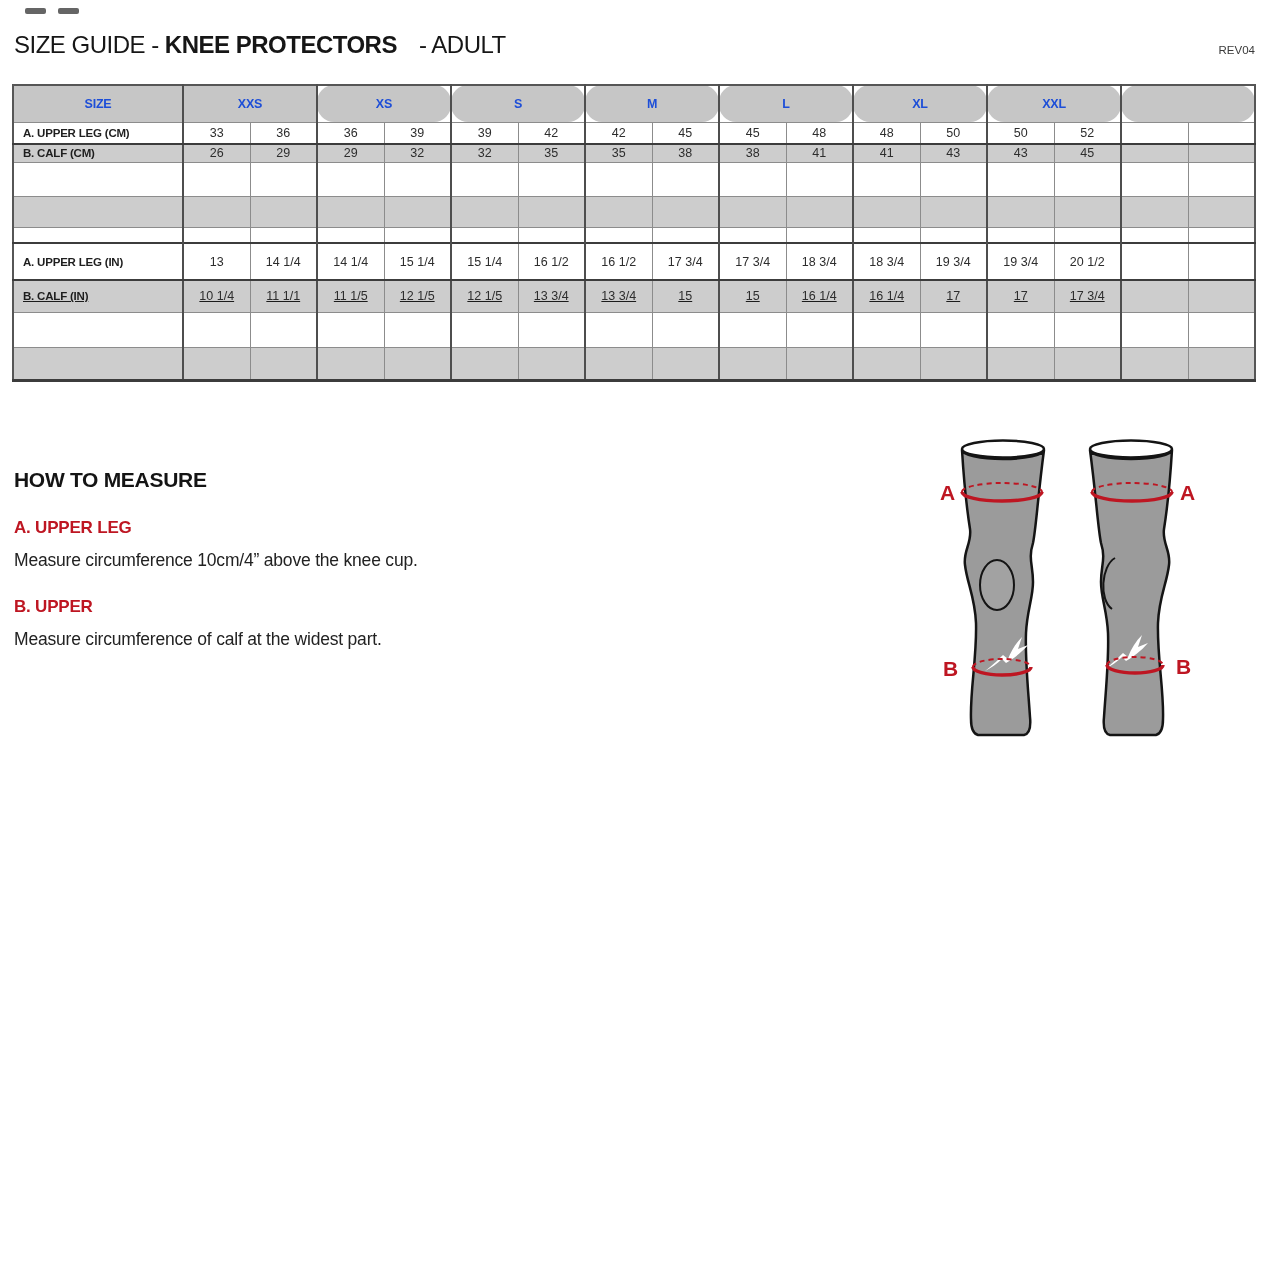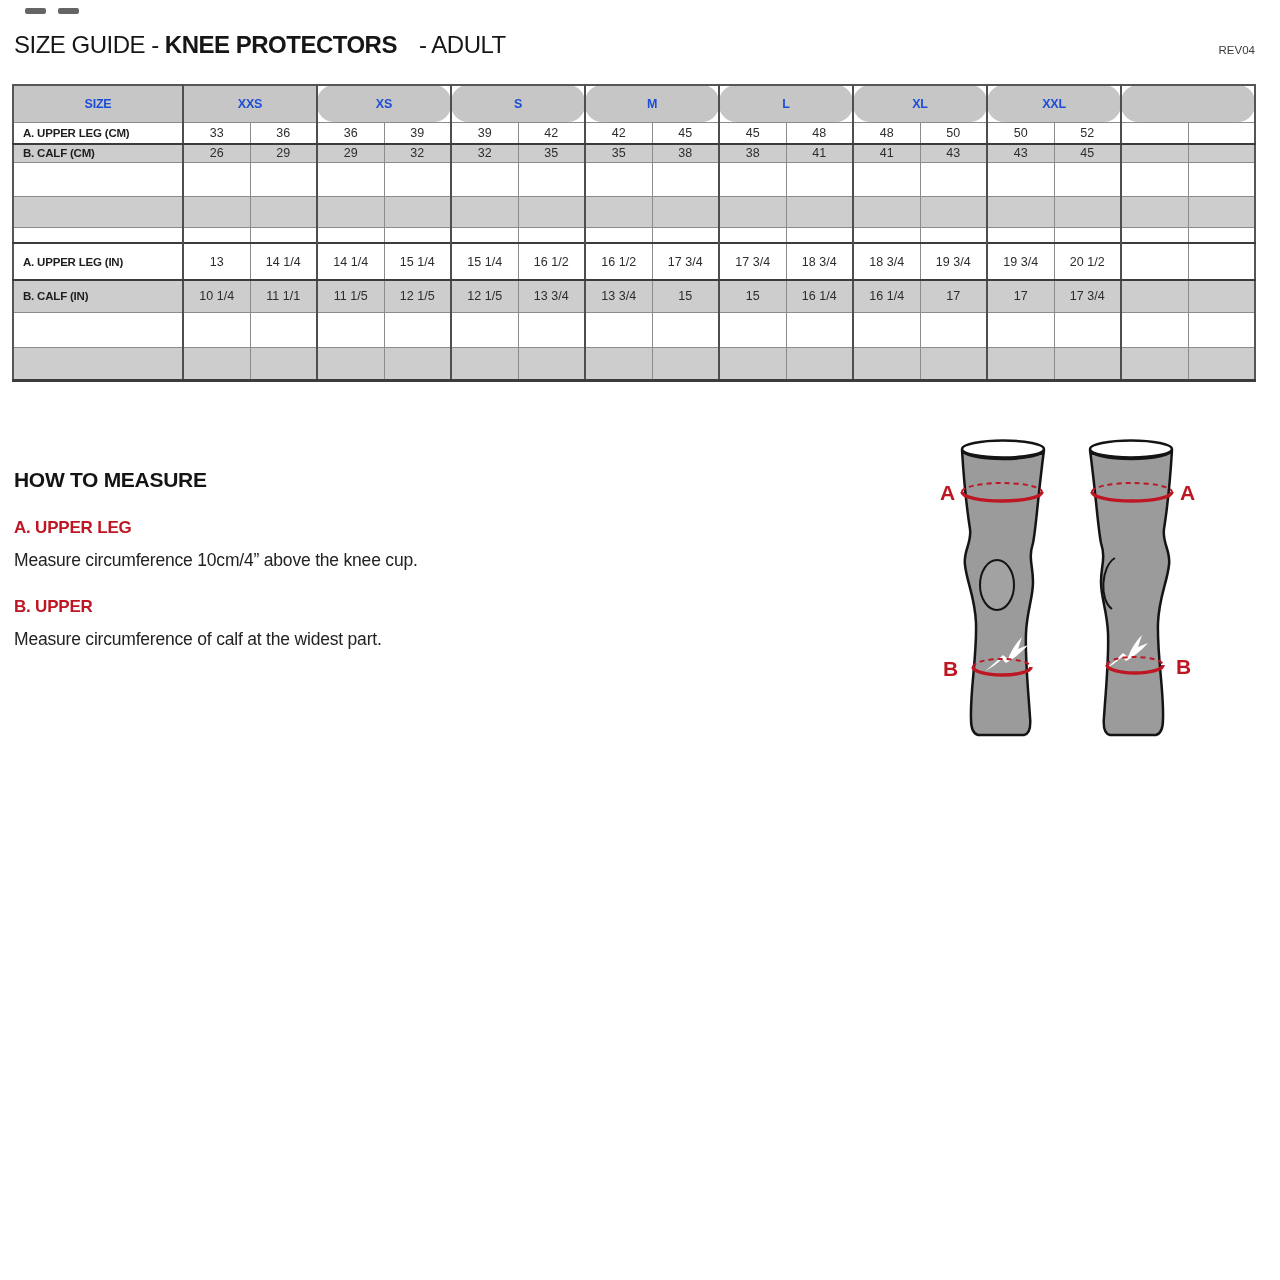--- a/index.html
+++ b/index.html
@@ -194,21 +194,21 @@
             <td class="val">17 3/4</td>
             <td class="val grp">17 3/4</td>
             <td class="val">18 3/4</td>
             <td class="val grp">18 3/4</td>
             <td class="val">19 3/4</td>
             <td class="val grp">19 3/4</td>
             <td class="val">20 1/2</td>
             <td class="val grp"></td>
             <td class="val"></td>
           </tr>
-          <tr class="shaded" style="height: 32px;">
+          <tr class="shaded" style="height: 32px; text-decoration: underline;">
             <td class="lbl">B. CALF (IN)</td>
             <td class="val">10 1/4</td>
             <td class="val">11 1/1</td>
             <td class="val grp">11 1/5</td>
             <td class="val">12 1/5</td>
             <td class="val grp">12 1/5</td>
             <td class="val">13 3/4</td>
             <td class="val grp">13 3/4</td>
             <td class="val">15</td>
             <td class="val grp">15</td>

